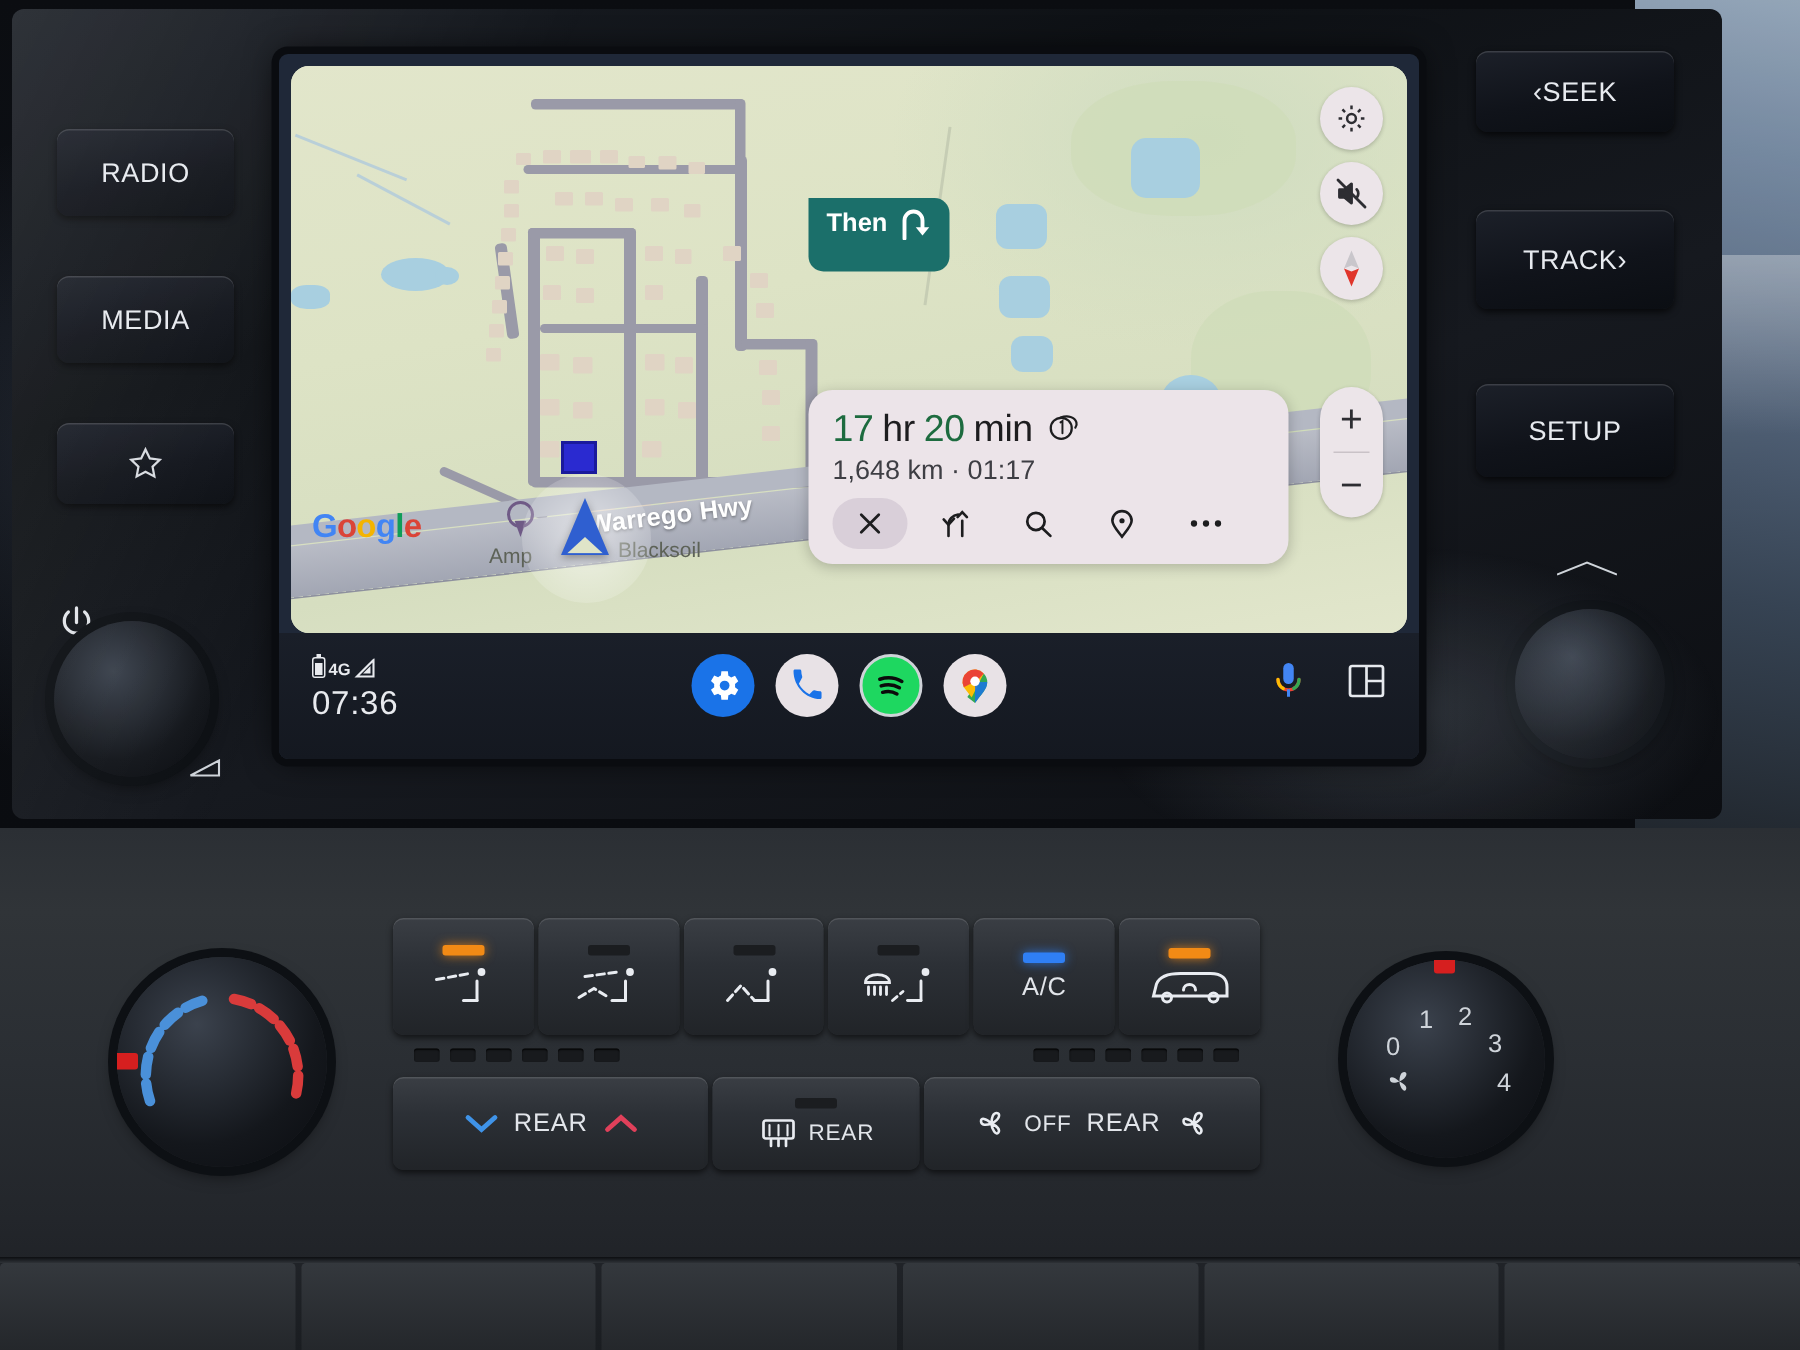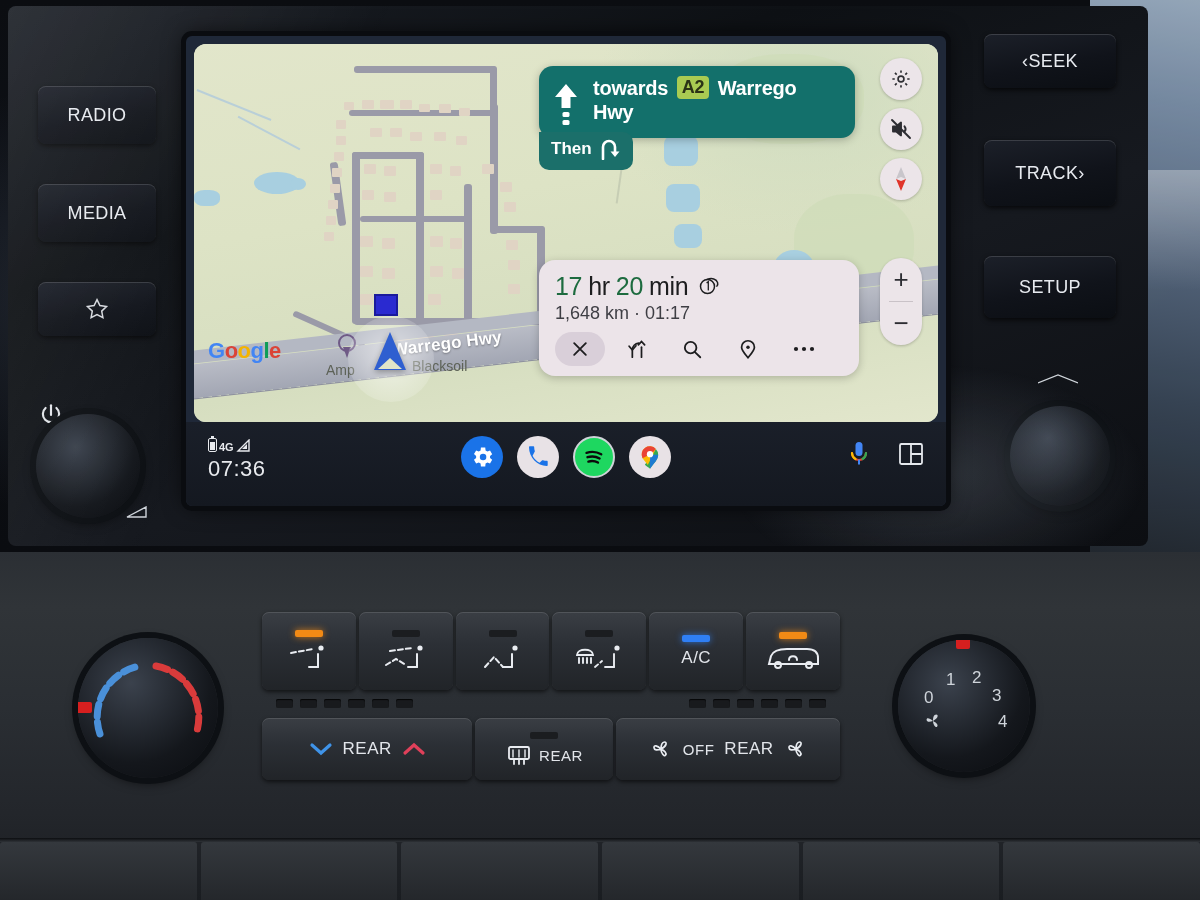--- a/index.html
+++ b/index.html
@@ -142,21 +142,21 @@
   .turn-text{
     color:#fff; font-size:20px; font-weight:700; line-height:1.18; letter-spacing:-.2px;
   }
   .shield{
     display:inline-block; background:#a9cb52; color:#2b3316; border-radius:4px;
     padding:0 5px; font-size:18px; font-weight:700; line-height:23px; vertical-align:2px;
     margin: 0 3px;
   }
   .then-banner{
     position:absolute; left:345px; top:88px;
-    background:#1b6f6a; border-radius:0 10px 10px 10px; padding:6px 12px 10px 12px;
+    background:#1b6f6a; border-radius:0 10px 10px 10px; padding:6px 12px 21px 12px;
     display:flex; align-items:center; gap:8px;
     color:#fff; font-size:17px; font-weight:600;
   }
 
   
   .map-ctl-col{ position:absolute; right:16px; top:14px; display:flex; flex-direction:column; gap:8px;}
   .circ-btn{
     width:42px;height:42px;border-radius:50%;
     background:#ece5e9; display:flex;align-items:center;justify-content:center;
     box-shadow:0 1px 3px rgba(0,0,0,.22);
@@ -407,34 +407,20 @@
 
           <div class="nav-halo"></div>
           <div class="dest-marker"></div>
           <div class="nav-arrow"></div>
 
           <div class="google-logo">
             <span class="g1">G</span><span class="g2">o</span><span class="g3">o</span><span class="g4">g</span><span class="g5">l</span><span class="g6">e</span>
           </div>
         </div>
 
-        <div class="turn-banner">
-          <div class="turn-arrow">
-            <svg width="30" height="46" viewBox="0 0 30 46">
-              <path d="M15 4 L26 17 L19.5 17 L19.5 28 L10.5 28 L10.5 17 L4 17 Z" fill="#ffffff"></path>
-              <rect x="11.5" y="32" width="7" height="5" rx="1.6" fill="#ffffff"></rect>
-              <rect x="11.5" y="40" width="7" height="5" rx="1.6" fill="#ffffff"></rect>
-            </svg>
-          </div>
-          <div class="turn-text">
-            <span>towards</span>
-            <span class="shield">A2</span>
-            <span>Warrego Hwy</span>
-          </div>
-        </div>
 
         <div class="then-banner">
           <span>Then</span>
           <span>
             <svg width="21" height="22" viewBox="0 0 21 22">
               <path d="M3 21 L3 9 A6 6 0 0 1 15 9 L15 15" fill="none" stroke="#ffffff" stroke-width="2.6" stroke-linecap="round"></path>
               <path d="M10.5 13.5 L15 19 L19.5 13.5" fill="#ffffff"></path>
             </svg>
           </span>
         </div>

